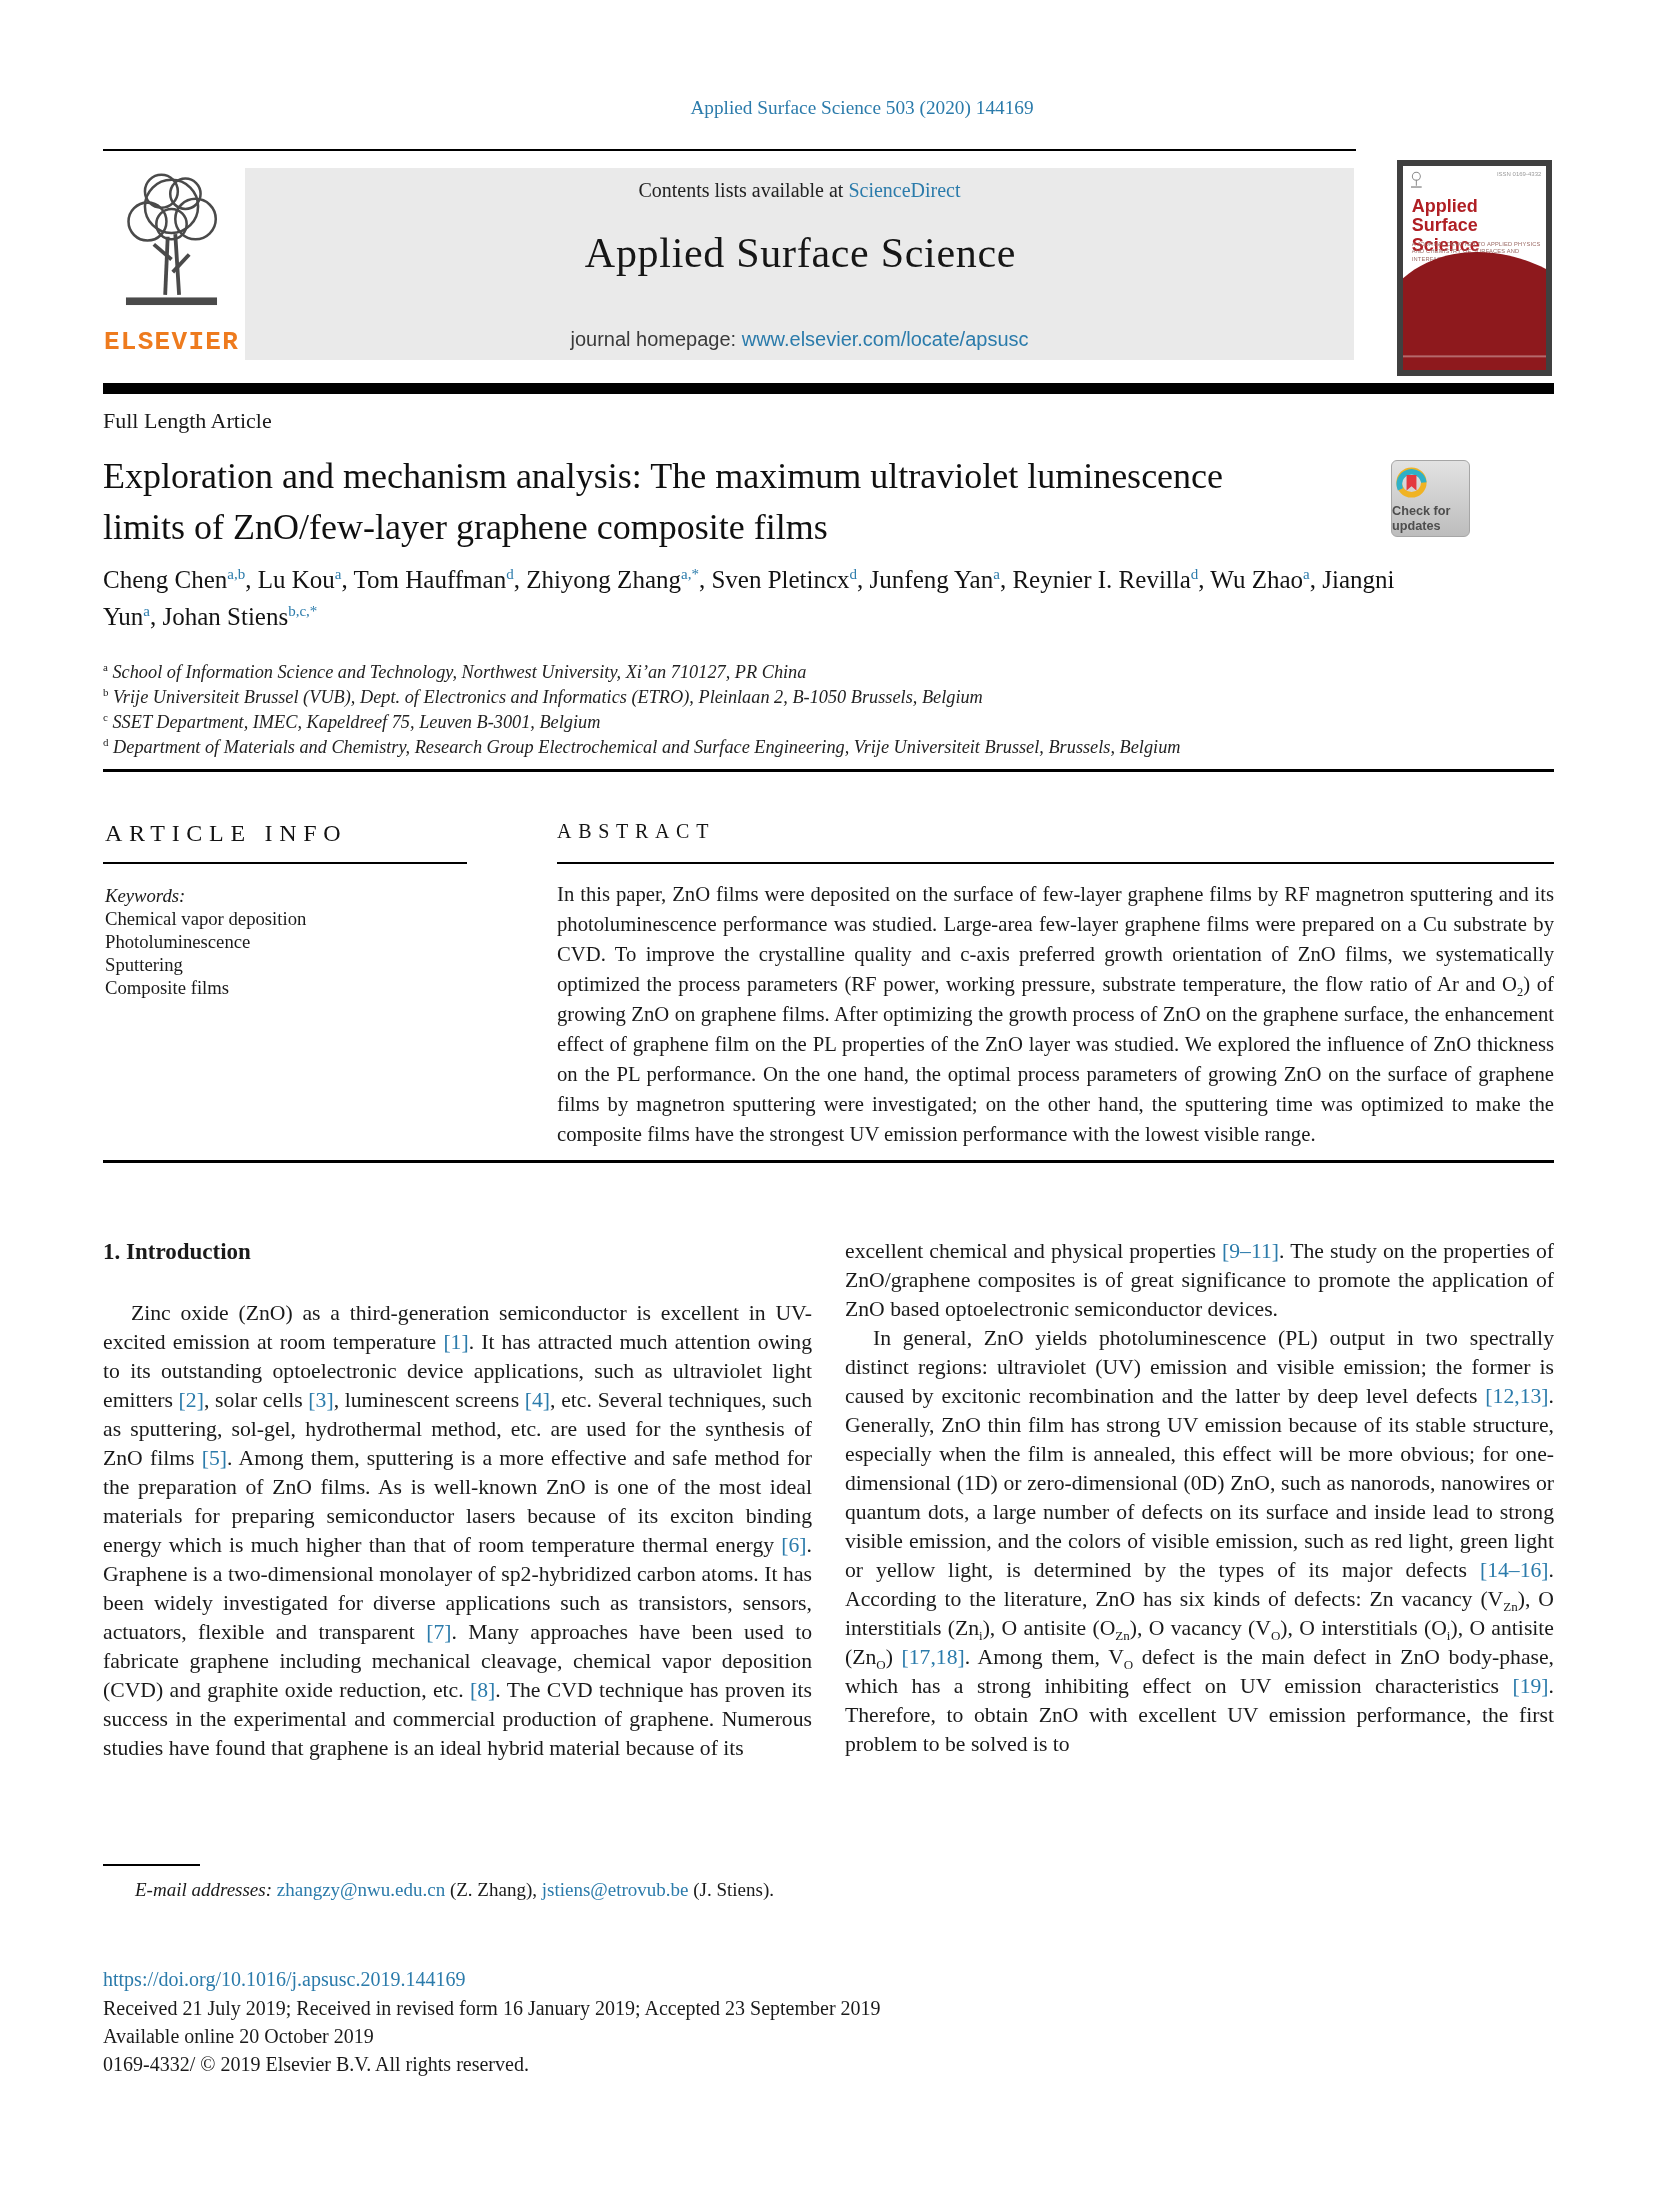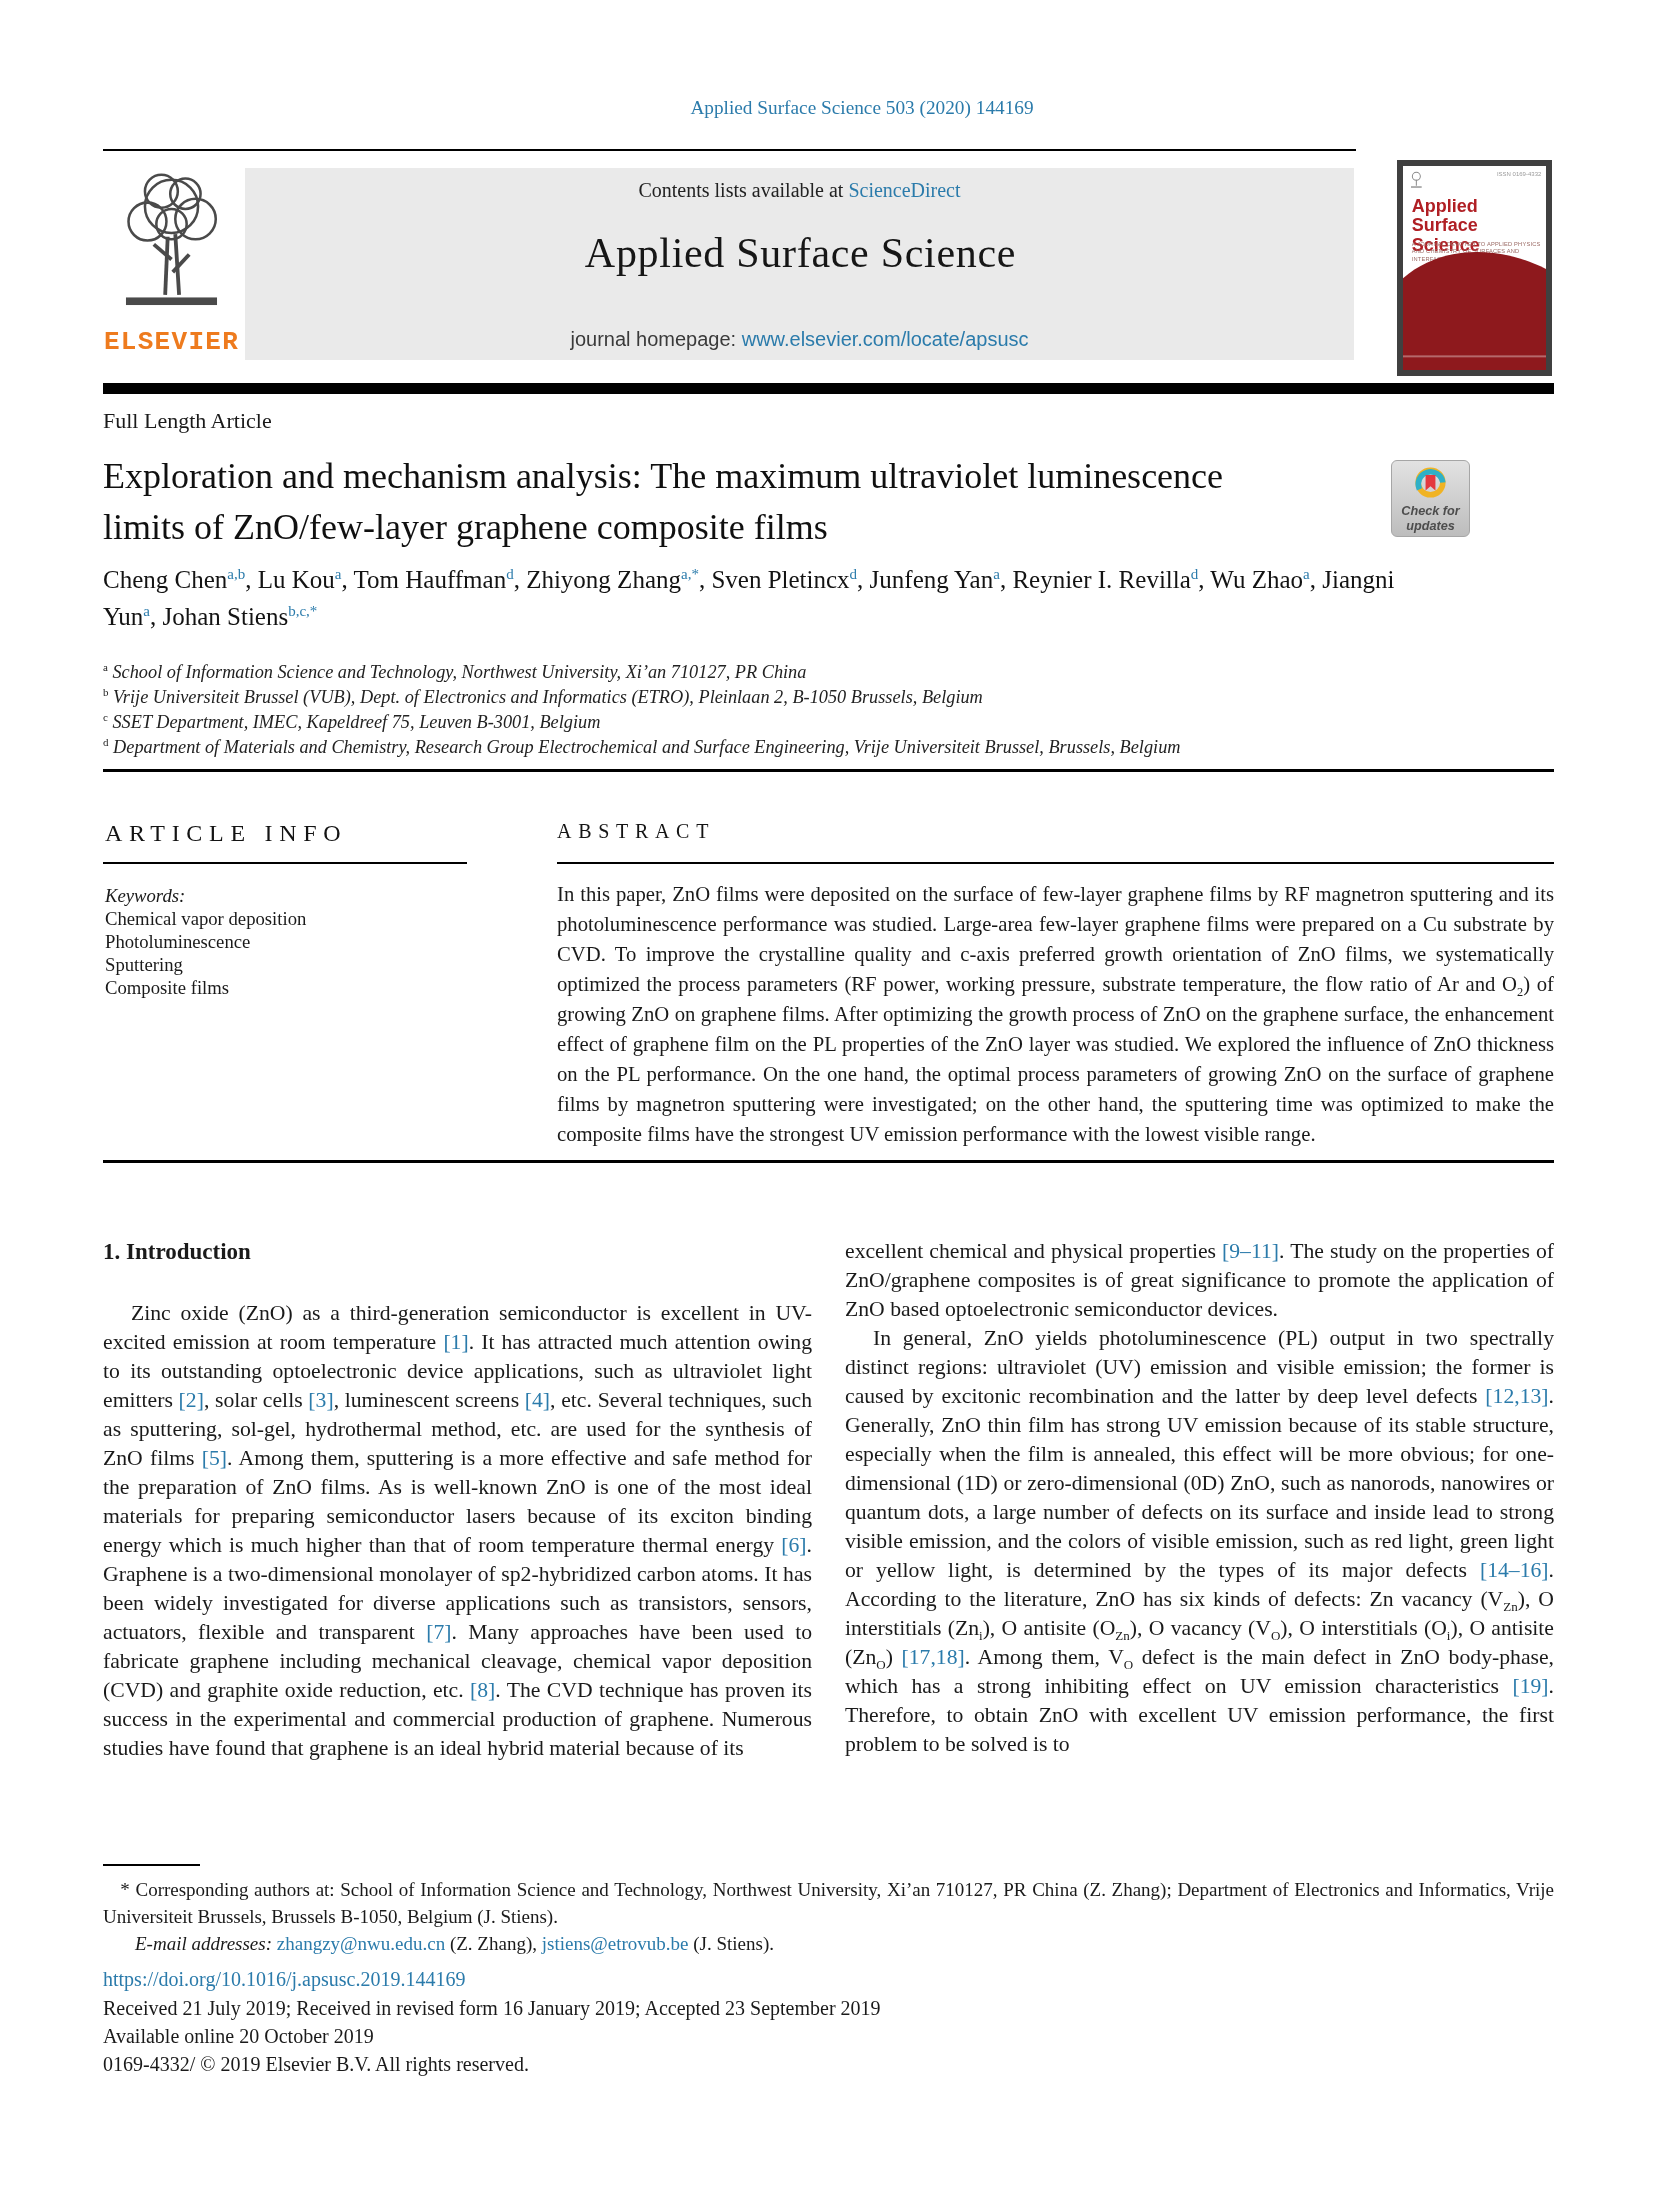--- a/index.html
+++ b/index.html
@@ -38,21 +38,21 @@
   .cover-minilogo{position:absolute;top:4.7px;left:6px;}
   .cover-title{position:absolute;top:31px;left:8.7px;color:var(--cover-title);font-family:"Liberation Sans","DejaVu Sans",sans-serif;font-weight:bold;font-size:18px;line-height:19.3px;}
   .cover-subtitle{position:absolute;top:75px;left:8.7px;width:133px;font-size:5.7px;line-height:7.3px;color:#9b6a64;font-family:"Liberation Sans",sans-serif;letter-spacing:0.2px;}
   .cover-curve{position:absolute;left:0;bottom:0;width:100%;height:133px;}
   .rule-thick{left:103px;top:383px;width:1451px;height:11.3px;}
 
   
   .full-length{left:103px;top:408px;font-size:22px;}
   .article-title{left:103px;top:451px;width:1200px;font-size:36px;line-height:51px;color:#101010;}
   .check-badge{left:1391px;top:460px;width:79px;height:77px;border:0.7px solid #a6a6a6;border-radius:6px;
-    background:linear-gradient(#e2e2e2,#bdbdbd);text-align:center;box-sizing:border-box;cursor:pointer;font-style:italic;}
+    background:linear-gradient(#e2e2e2,#bdbdbd);text-align:left;box-sizing:border-box;cursor:pointer;}
   .badge-text{font-family:"Liberation Sans","DejaVu Sans",sans-serif;font-size:12.7px;line-height:14.7px;color:#4d4d4d;font-weight:bold;margin-top:0.7px;}
   .authors{left:103px;top:561px;width:1300px;font-size:25px;line-height:37px;color:#131313;}
   .affiliations{left:103px;top:660px;font-size:18.3px;line-height:25px;color:#222;}
   .affiliations .aff-item{margin-bottom:0px;}
   .aff-item .ital{font-style:italic;}
   .rule-mid{left:103px;top:769px;width:1451px;height:2.7px;}
 
   
   .ai-heading{left:105px;top:820px;font-size:24px;letter-spacing:6.7px;color:#141414;}
   .ai-rule{left:103px;top:862px;width:364px;height:2px;}
@@ -192,21 +192,20 @@
     <div class="sec-heading">1. Introduction</div>
     <p class="p-indent">Zinc oxide (ZnO) as a third-generation semiconductor is excellent in UV-excited emission at room temperature <span class="tlink">[1]</span>. It has attracted much attention owing to its outstanding optoelectronic device applications, such as ultraviolet light emitters <span class="tlink">[2]</span>, solar cells <span class="tlink">[3]</span>, luminescent screens <span class="tlink">[4]</span>, etc. Several techniques, such as sputtering, sol-gel, hydrothermal method, etc. are used for the synthesis of ZnO films <span class="tlink">[5]</span>. Among them, sputtering is a more effective and safe method for the preparation of ZnO films. As is well-known ZnO is one of the most ideal materials for preparing semiconductor lasers because of its exciton binding energy which is much higher than that of room temperature thermal energy <span class="tlink">[6]</span>. Graphene is a two-dimensional monolayer of sp2-hybridized carbon atoms. It has been widely investigated for diverse applications such as transistors, sensors, actuators, flexible and transparent <span class="tlink">[7]</span>. Many approaches have been used to fabricate graphene including mechanical cleavage, chemical vapor deposition (CVD) and graphite oxide reduction, etc. <span class="tlink">[8]</span>. The CVD technique has proven its success in the experimental and commercial production of graphene. Numerous studies have found that graphene is an ideal hybrid material because of its</p>
   </div>
   <div class="abs col col-right">
     <p>excellent chemical and physical properties <span class="tlink">[9–11]</span>. The study on the properties of ZnO/graphene composites is of great significance to promote the application of ZnO based optoelectronic semiconductor devices.</p>
     <p class="p-indent">In general, ZnO yields photoluminescence (PL) output in two spectrally distinct regions: ultraviolet (UV) emission and visible emission; the former is caused by excitonic recombination and the latter by deep level defects <span class="tlink">[12,13]</span>. Generally, ZnO thin film has strong UV emission because of its stable structure, especially when the film is annealed, this effect will be more obvious; for one-dimensional (1D) or zero-dimensional (0D) ZnO, such as nanorods, nanowires or quantum dots, a large number of defects on its surface and inside lead to strong visible emission, and the colors of visible emission, such as red light, green light or yellow light, is determined by the types of its major defects <span class="tlink">[14–16]</span>. According to the literature, ZnO has six kinds of defects: Zn vacancy (V<sub>Zn</sub>), O interstitials (Zn<sub>i</sub>), O antisite (O<sub>Zn</sub>), O vacancy (V<sub>O</sub>), O interstitials (O<sub>i</sub>), O antisite (Zn<sub>O</sub>) <span class="tlink">[17,18]</span>. Among them, V<sub>O</sub> defect is the main defect in ZnO body-phase, which has a strong inhibiting effect on UV emission characteristics <span class="tlink">[19]</span>. Therefore, to obtain ZnO with excellent UV emission performance, the first problem to be solved is to</p>
   </div>
 
   <div class="abs rule fn-rule"></div>
   <div class="abs footnote">
-    <p class="fn-first">* Corresponding authors at: School of Information Science and Technology, Northwest University, Xi’an 710127, PR China (Z. Zhang); Department of Electronics and Informatics, Vrije Universiteit Brussels, Brussels B-1050, Belgium (J. Stiens).</p>
     <p class="fn-email"><span class="ital">E-mail addresses:</span> <span class="tlink">zhangzy@nwu.edu.cn</span> (Z. Zhang), <span class="tlink">jstiens@etrovub.be</span> (J. Stiens).</p>
   </div>
 
   <div class="abs doi-line">https://doi.org/10.1016/j.apsusc.2019.144169</div>
   <div class="abs received-line">Received 21 July 2019; Received in revised form 16 January 2019; Accepted 23 September 2019</div>
   <div class="abs available-line">Available online 20 October 2019</div>
   <div class="abs rights-line">0169-4332/ © 2019 Elsevier B.V. All rights reserved.</div>
 
 </div>
 

